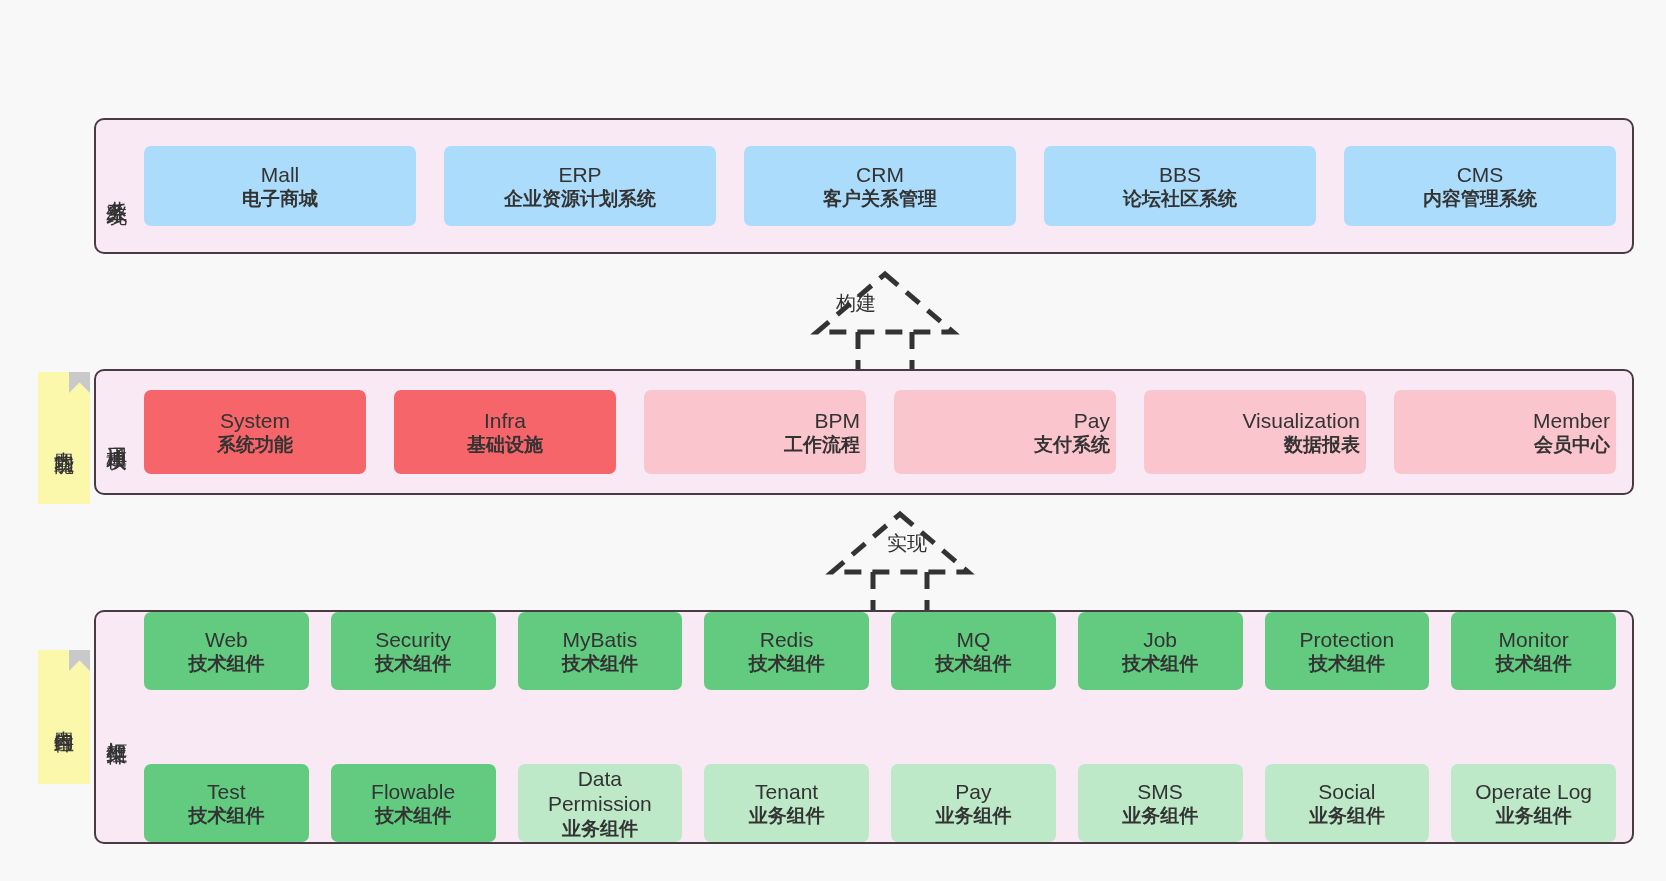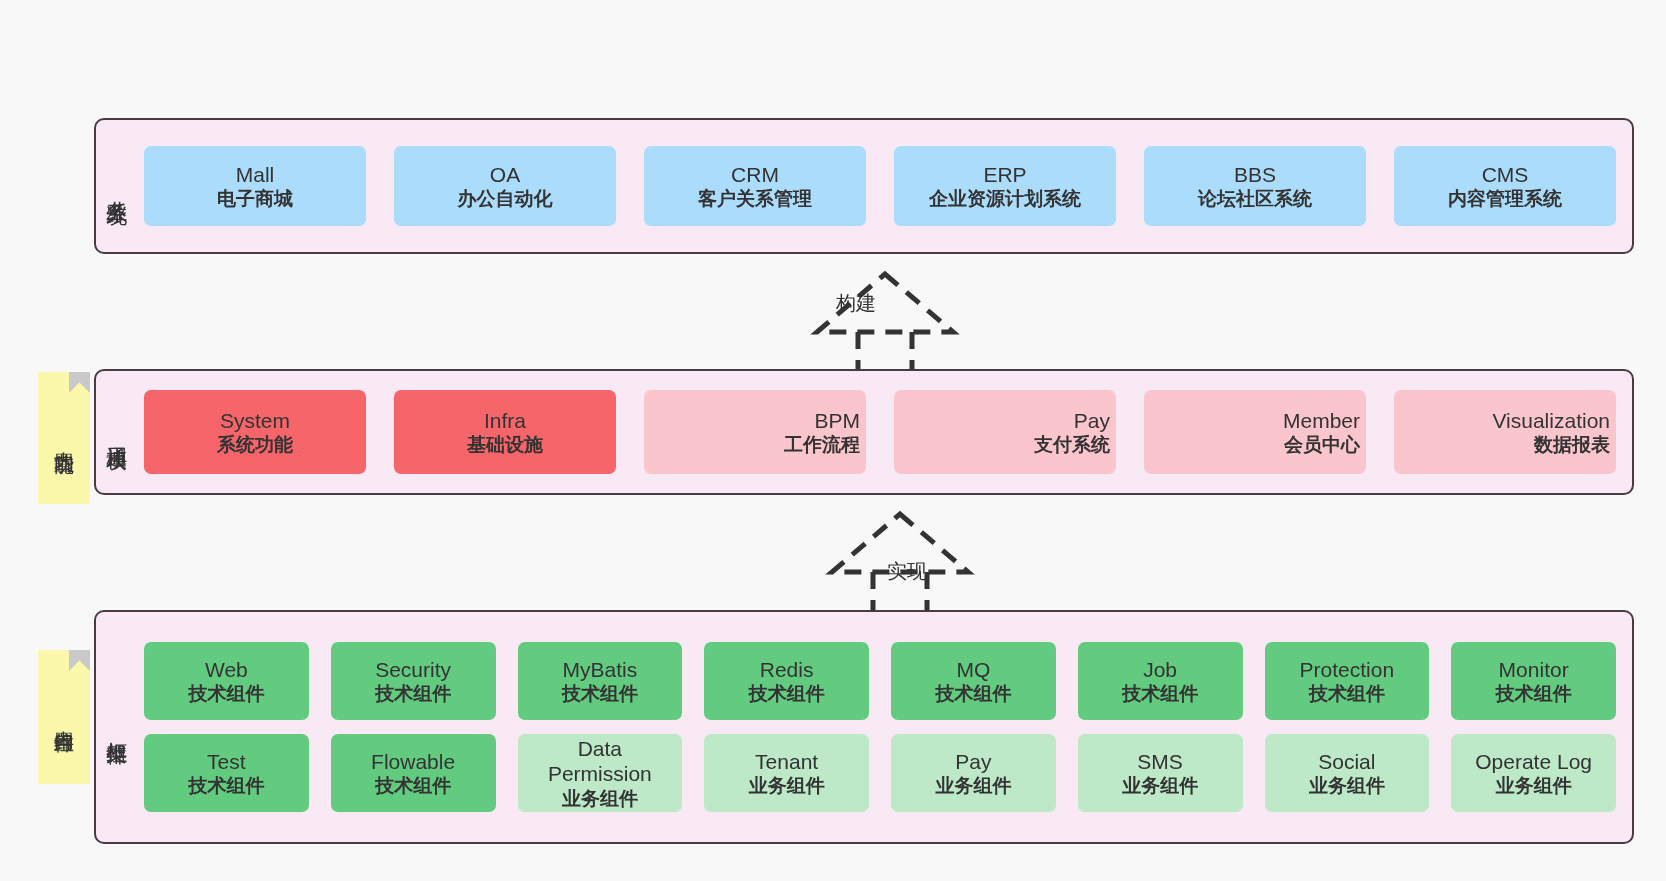--- a/index.html
+++ b/index.html
@@ -151,30 +151,26 @@
 
   <div class="band" id="band-business" style="left:94px; top:118px; width:1540px; height:136px;">
     <div class="band-label">业务系统</div>
     <div class="band-body">
       <div class="row">
         <div class="card c-blue h-biz">
           <div class="t">Mall</div>
           <div class="s">电子商城</div>
         </div>
         <div class="card c-blue h-biz">
-          <div class="t">OA</div>
-          <div class="s">办公自动化</div>
+          <div class="t">ERP</div>
+          <div class="s">企业资源计划系统</div>
         </div>
         <div class="card c-blue h-biz">
           <div class="t">CRM</div>
           <div class="s">客户关系管理</div>
-        </div>
-        <div class="card c-blue h-biz">
-          <div class="t">ERP</div>
-          <div class="s">企业资源计划系统</div>
         </div>
         <div class="card c-blue h-biz">
           <div class="t">BBS</div>
           <div class="s">论坛社区系统</div>
         </div>
         <div class="card c-blue h-biz">
           <div class="t">CMS</div>
           <div class="s">内容管理系统</div>
         </div>
       </div>
@@ -210,47 +206,47 @@
         </div>
         <div class="card c-pink h-mod">
           <div class="t">BPM</div>
           <div class="s">工作流程</div>
         </div>
         <div class="card c-pink h-mod">
           <div class="t">Pay</div>
           <div class="s">支付系统</div>
         </div>
         <div class="card c-pink h-mod">
+          <div class="t">Visualization</div>
+          <div class="s">数据报表</div>
+        </div>
+        <div class="card c-pink h-mod">
           <div class="t">Member</div>
           <div class="s">会员中心</div>
-        </div>
-        <div class="card c-pink h-mod">
-          <div class="t">Visualization</div>
-          <div class="s">数据报表</div>
         </div>
       </div>
     </div>
   </div>
 
   <div class="arrow" style="left:820px; top:510px;">
     <svg width="160" height="100" viewBox="0 0 160 100">
       <path d="M 80 4 L 148 62 L 12 62 Z" fill="#f8f8f8" stroke="#333333" stroke-width="5" stroke-dasharray="17,11" stroke-linejoin="miter"></path>
       <path d="M 53 62 L 53 100 M 107 62 L 107 100" fill="none" stroke="#333333" stroke-width="5" stroke-dasharray="17,11"></path>
     </svg>
   </div>
-  <div class="arrow-label" style="left:887px; top:530px;margin-top:28px;">实现</div>
+  <div class="arrow-label" style="left:887px; top:530px;">实现</div>
 
   <div class="note" style="left:38px; top:650px; height:134px;">
     <span class="note-fold"></span>
     <span>内置组件</span>
   </div>
 
   <div class="band" id="band-framework" style="left:94px; top:610px; width:1540px; height:234px;">
     <div class="band-label">框架组件</div>
-    <div class="band-body" style="gap:14px; padding:0 16px 0 6px;">
+    <div class="band-body" style="gap:14px; padding:0 16px 0 6px;justify-content:space-between;">
 
       <div class="row" style="gap:22px;">
         <div class="card c-green h-comp">
           <div class="t">Web</div>
           <div class="s">技术组件</div>
         </div>
         <div class="card c-green h-comp">
           <div class="t">Security</div>
           <div class="s">技术组件</div>
         </div>

